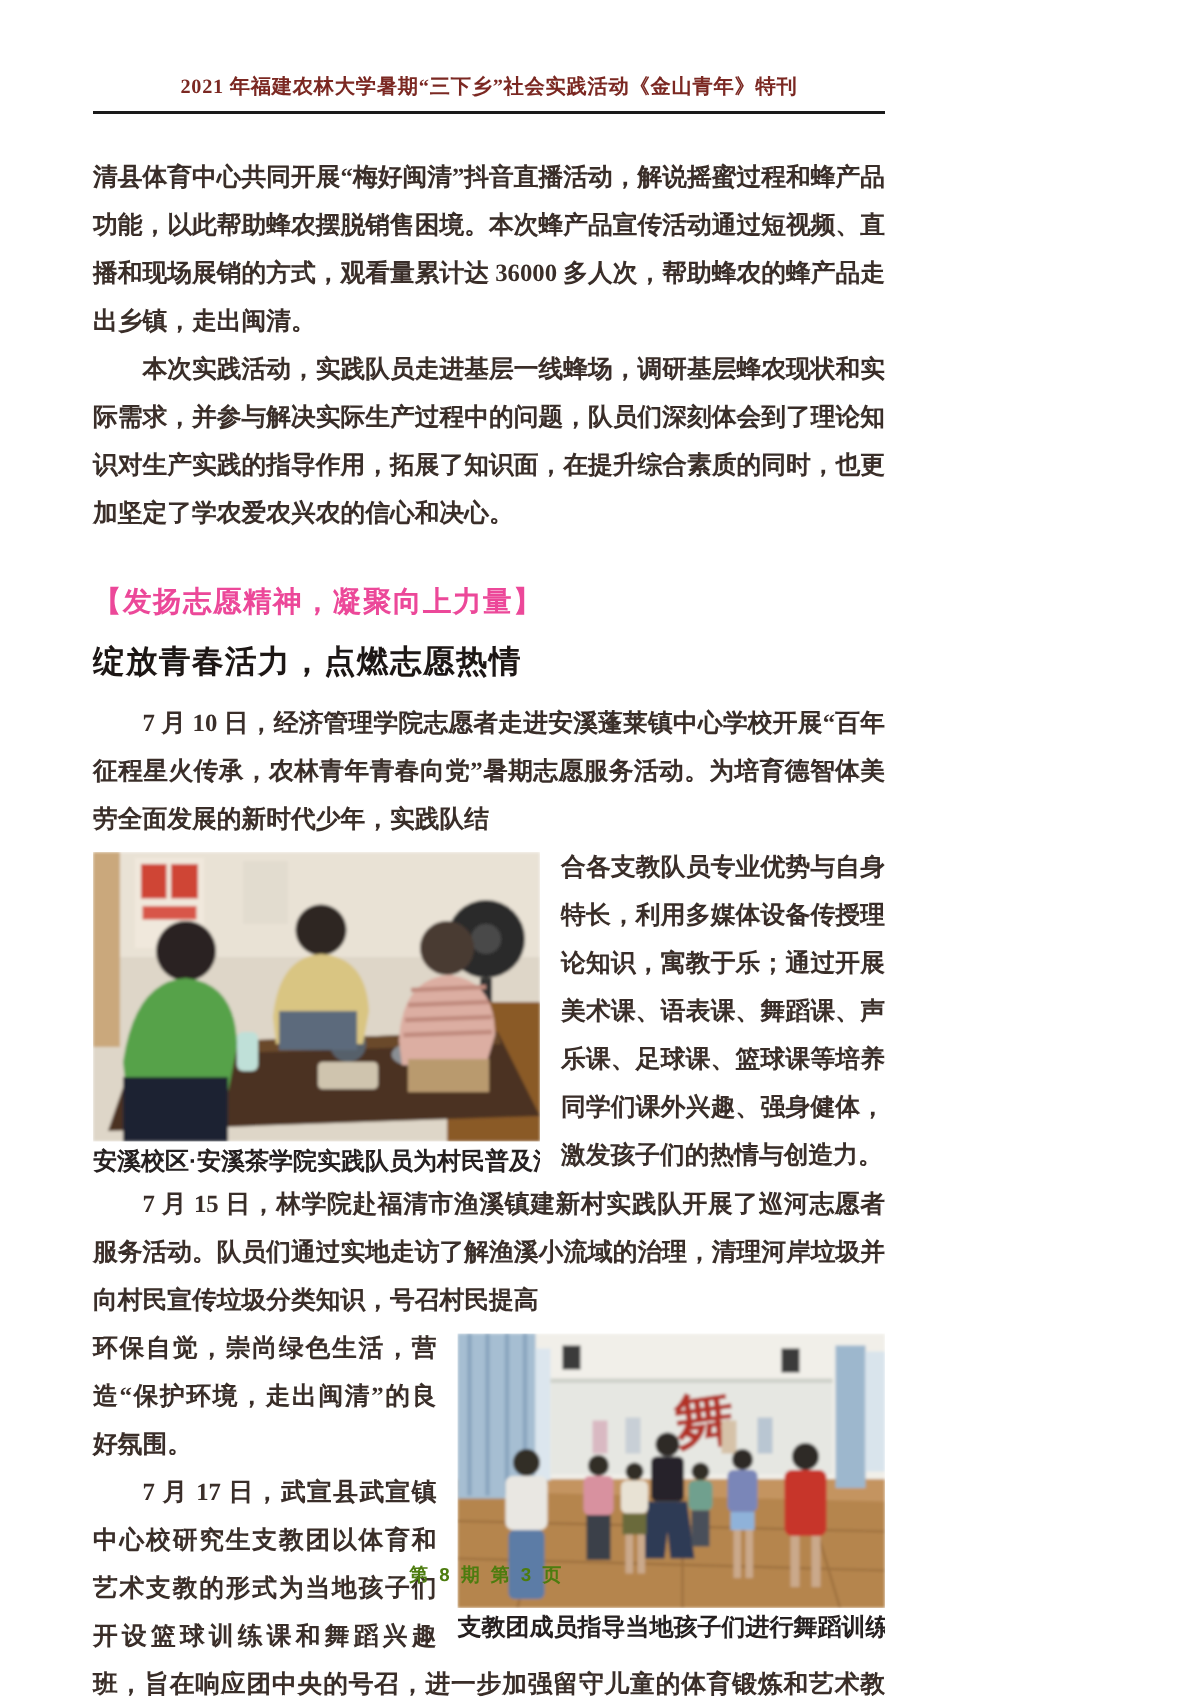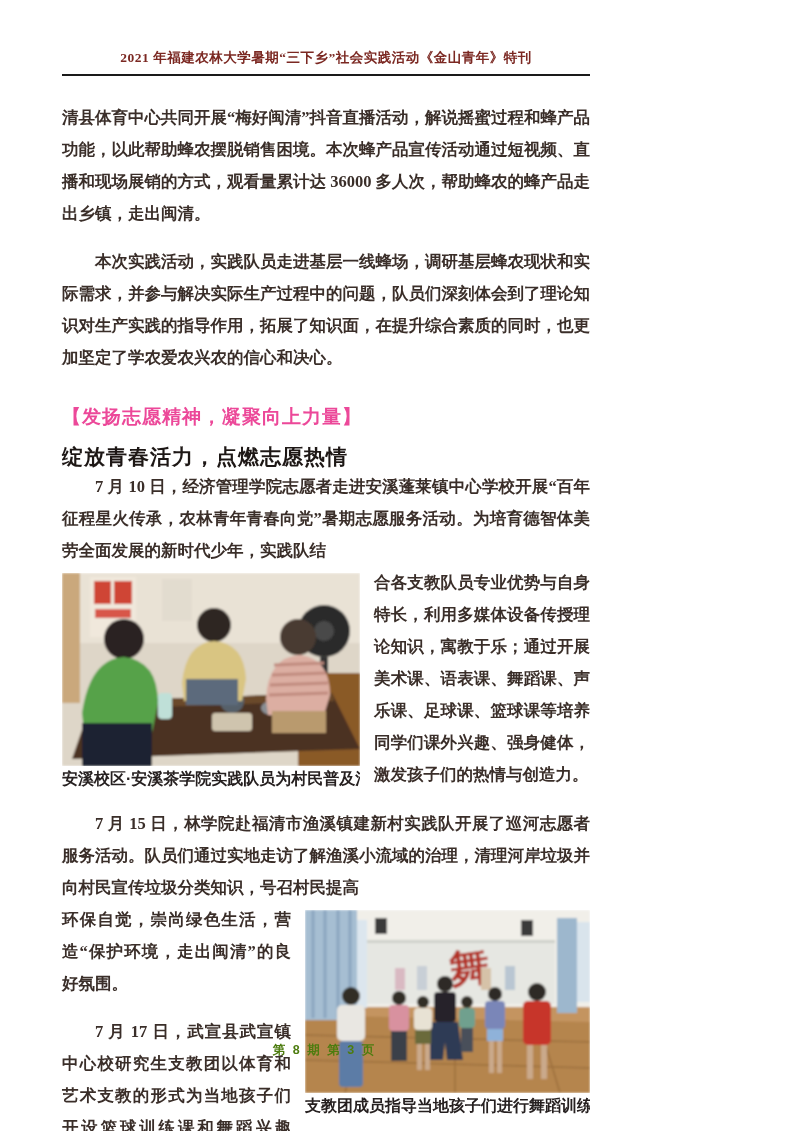--- a/index.html
+++ b/index.html
@@ -26,38 +26,38 @@
   }
   .body{
     margin:0;
     font-size:16.5px;
     line-height:32px;
     text-align:justify;
     color:#3a2e29;
     font-weight:bold;
   }
   .first{margin-top:26px;}
-  .indent{text-indent:2em;margin-top:16px;}
+  .indent{text-indent:2em;}
   .section-heading{
     margin:30px 0 0;
     font-family:"Liberation Sans","DejaVu Sans",sans-serif;
     font-size:19px;
     font-weight:bold;
     color:#ec4899;
     letter-spacing:1px;
   }
   .section-title{
     margin:13px 0 0;
     font-family:"Liberation Sans","DejaVu Sans",sans-serif;
     font-size:21px;
     font-weight:bold;
     color:#1d1715;
     letter-spacing:1px;
   }
-  .after-title{margin-top:0;}
+  .after-title{margin-top:11px;}
   .zone::after{content:"";display:block;clear:both;}
   figure{margin:0;padding:0;}
   .fig-left{float:left;width:298px;margin:6px 14px 2px 0;}
   .fig-right{float:right;width:285px;margin:6px 0 2px 14px;}
   .photo{display:block;}
   figcaption{
     margin-top:3px;
     font-family:"Liberation Sans","DejaVu Sans",sans-serif;
     font-size:16px;
     font-weight:bold;

